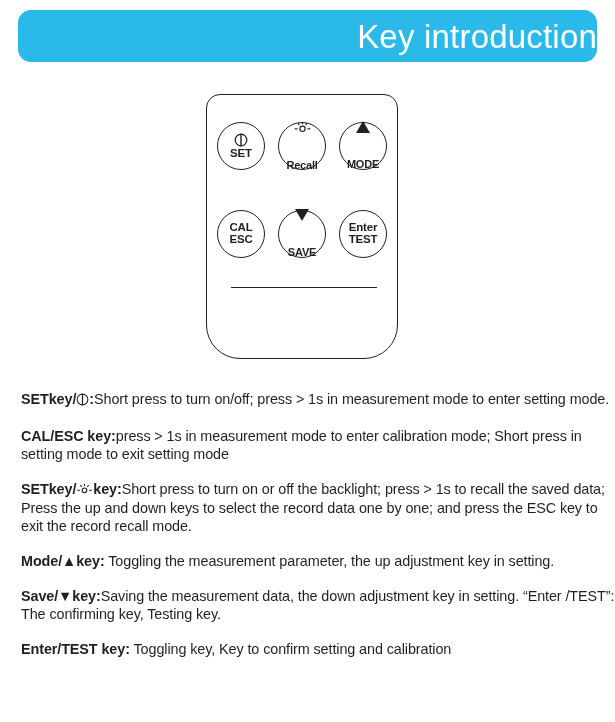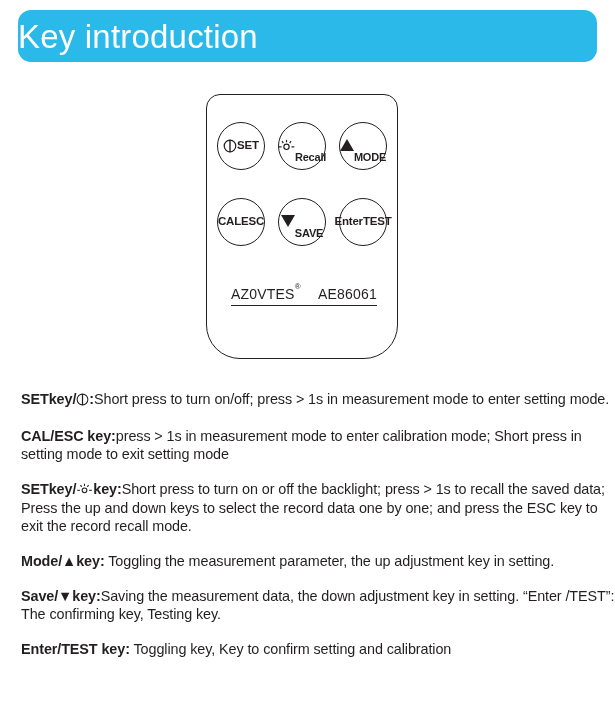--- a/index.html
+++ b/index.html
@@ -20,21 +20,21 @@
   #header-banner {
     position: absolute;
     left: 18px;
     top: 10px;
     width: 579px;
     height: 52px;
     background: #2bb9ea;
     border-radius: 13px;
     display: flex;
     align-items: center;
-    justify-content: flex-start;
+    justify-content: flex-end;
   }
   #header-title {
     color: #ffffff;
     font-size: 33px;
     font-weight: 400;
     letter-spacing: 0.2px;
     line-height: 1;
     font-family: "Liberation Sans", sans-serif;
   }
 
@@ -56,30 +56,30 @@
   }
 
   .keypad-row {
     position: absolute;
     left: 11px;
     width: 170px;
     display: flex;
     justify-content: space-between;
   }
   #keypad-row-top  { top: 28px; }
-  #keypad-row-bottom { top: 104px; justify-content: space-between; }
+  #keypad-row-bottom { top: 116px; justify-content: space-between; }
 
   .key-btn {
     width: 48px;
     height: 48px;
     border: 1.6px solid #231f20;
     border-radius: 50%;
     box-sizing: border-box;
     display: flex;
-    flex-direction: row;
+    flex-direction: column;
     align-items: center;
     justify-content: center;
     background: #ffffff;
     line-height: 1.04;
   }
   .key-label {
     font-size: 11.5px;
     font-weight: 700;
     letter-spacing: -0.2px;
     color: #231f20;
@@ -222,26 +222,20 @@
       <span class="key-label small">SAVE</span>
     </div>
 
     <div class="key-btn">
       <span class="key-label">Enter</span>
       <span class="key-label">TEST</span>
     </div>
   </div>
 
   <div id="brand-block">
-    <div id="brand-line">
-      <span id="brand-name">
-        <span>AZ0VTES</span><span id="brand-reg">®</span>
-      </span>
-      <span id="brand-model">AE86061</span>
-    </div>
     <div id="brand-divider"></div>
   </div>
 </div>
 
 <div id="descriptions">
 
   <p class="desc-para">
     <span class="desc-term">SETkey/</span><span class="inline-icon"><svg width="13" height="13" viewBox="0 0 16 16" aria-hidden="true">
           <circle cx="8" cy="8" r="6.6" fill="none" stroke="#231f20" stroke-width="1.3"></circle>
           <line x1="8" y1="1.1" x2="8" y2="14.9" stroke="#231f20" stroke-width="1.5"></line>

